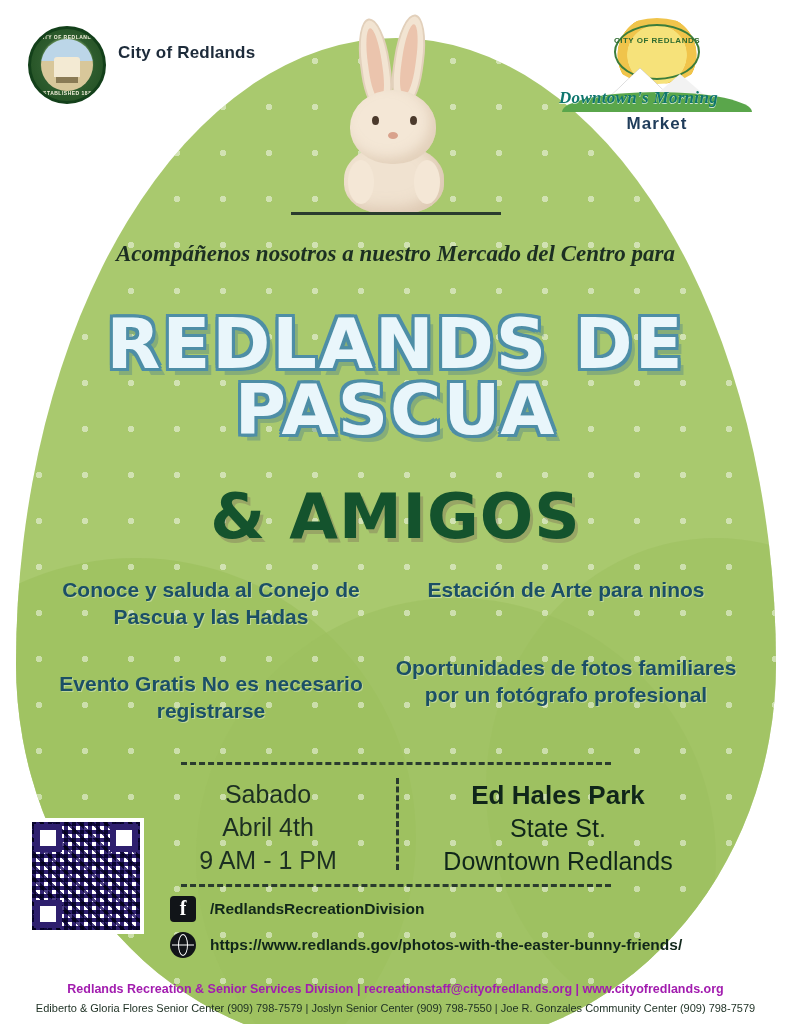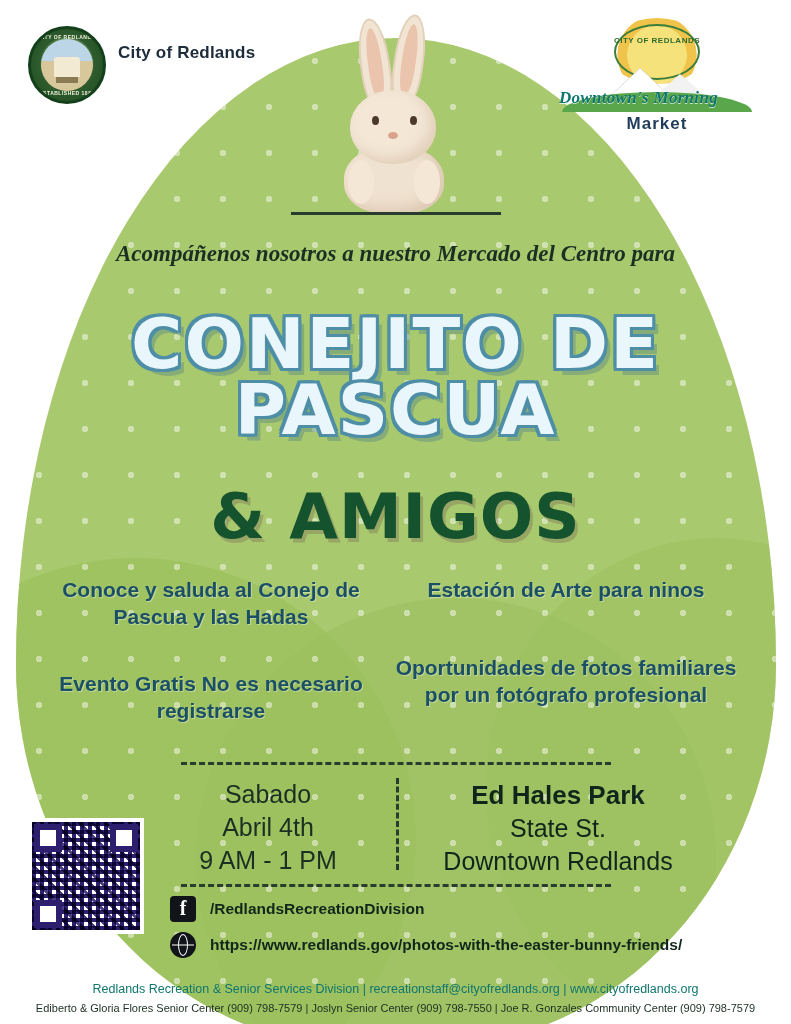--- a/index.html
+++ b/index.html
@@ -554,22 +554,22 @@
 
   
   .footer {
     position: absolute;
     left: 0; right: 0;
     bottom: 10px;
     text-align: center;
   }
   .footer-line-1 {
     font-size: 12.5px;
-    font-weight: normal;
-    color: #0f766e;
+    font-weight: bold;
+    color: #a21caf;
     margin-bottom: 6px;
   }
   .footer-line-2 {
     font-size: 11px;
     color: #1c2f22;
   }
 </style>
 </head>
 <body>
 
@@ -619,21 +619,21 @@
       <div class="eye l"></div>
       <div class="eye r"></div>
       <div class="nose"></div>
     </div>
   </div>
 
   <div class="top-rule"></div>
   <div class="intro">Acompáñenos nosotros a nuestro Mercado del Centro para</div>
 
   <div class="title-main">
-    <div>CONEJITO DE</div>
+    <div>REDLANDS DE</div>
     <div>PASCUA</div>
   </div>
   <div class="title-amigos">&amp; AMIGOS</div>
 
   <div class="features">
     <div class="feat feat-1">Conoce y saluda al Conejo de Pascua y las Hadas</div>
     <div class="feat feat-2">Evento Gratis No es necesario registrarse</div>
     <div class="feat feat-3">Estación de Arte para ninos</div>
     <div class="feat feat-4">Oportunidades de fotos familiares por un fotógrafo profesional</div>
   </div>

